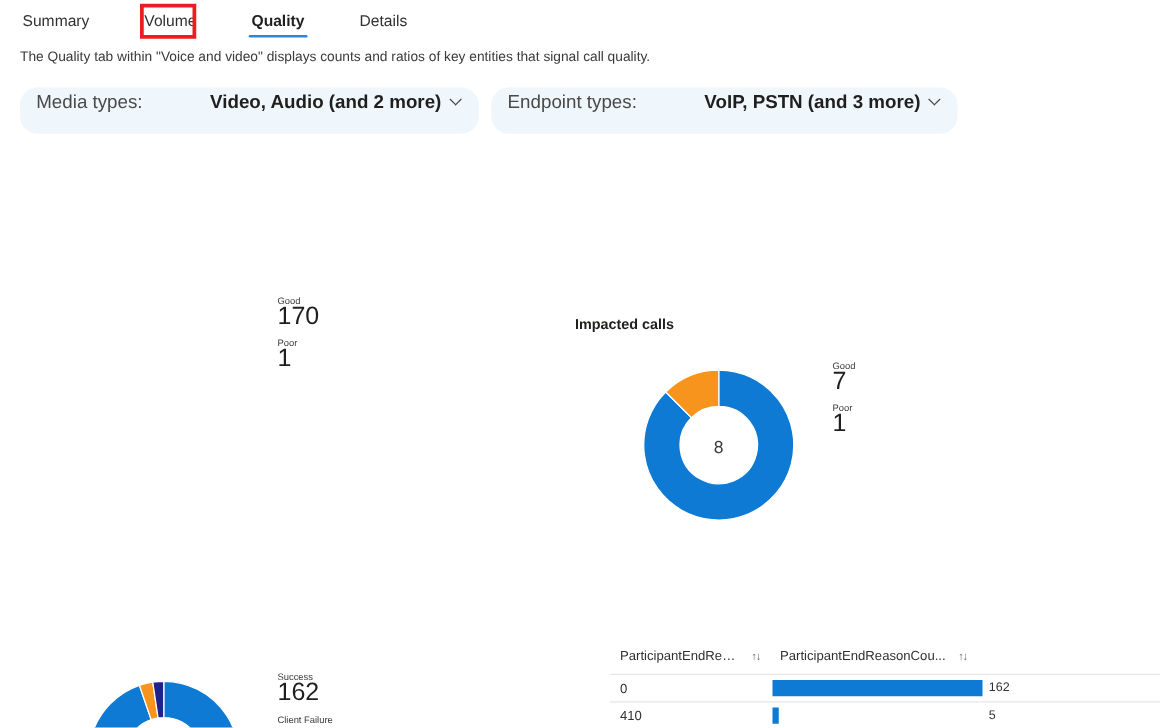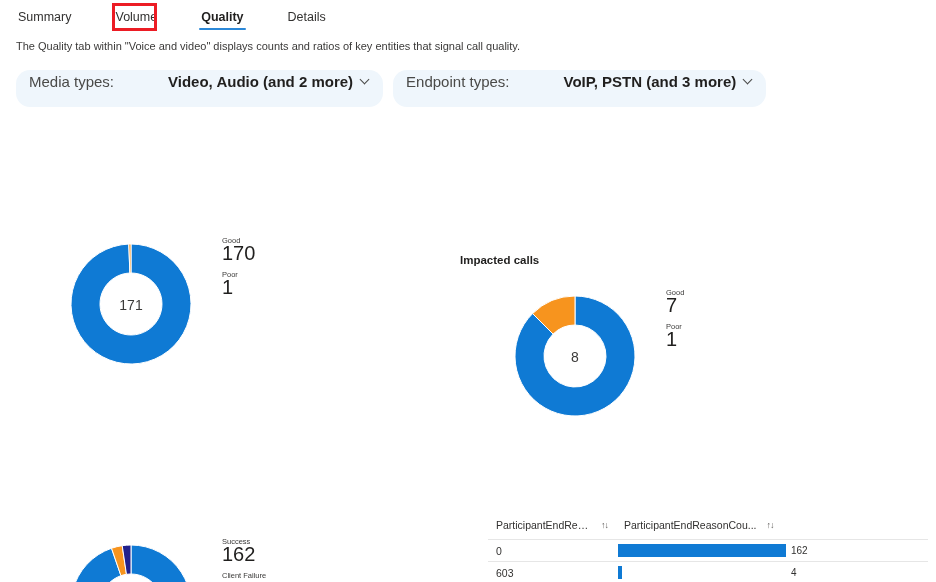--- a/index.html
+++ b/index.html
@@ -284,27 +284,20 @@
     <span>Endpoint types:</span>
     <span class="pill-value">VoIP, PSTN (and 3 more)</span>
     <span class="chev"></span>
   </div>
 </div>
 
 <div class="panels">
 
   <div class="panel" id="panel-stream-quality">
     <div class="chart-row">
-      <div class="donut-wrap">
-        <svg class="donut" width="124" height="124" viewBox="0 0 124 124">
-            <path d="M 62.00000000000001 2 A 60 60 0 1 1 59.79586962243364 2.040498590476183 L 60.86119930492405 31.020924271746026 A 31 31 0 1 0 62 31 Z" fill="#0f7ad4" stroke="#ffffff" stroke-width="1"></path>
-            <path d="M 59.79586962243364 2.040498590476183 A 60 60 0 0 1 61.999999999999986 2 L 61.99999999999999 31 A 31 31 0 0 0 60.86119930492405 31.020924271746026 Z" fill="#f7941e" stroke="#ffffff" stroke-width="1"></path>
-            <text x="62" y="63" class="donut-center">171</text>
-          </svg>
-      </div>
       <div class="legend">
           <div class="legend-item">
             <div class="legend-swatch" style="background: rgb(15, 122, 212);"></div>
             <div class="legend-text">
               <div class="legend-label">Good</div>
               <div class="legend-value">170</div>
             </div>
           </div>
           <div class="legend-item">
             <div class="legend-swatch" style="background: rgb(247, 148, 30);"></div>
@@ -400,20 +393,29 @@
           <tr>
             <td>0</td>
             <td class="bar-cell">
               <div class="bar-cell-inner">
                 <div class="bar" style="width: 168px; background: rgb(15, 122, 212);"></div>
                 <span class="bar-label" style="left: 175px;">162</span>
               </div>
             </td>
           </tr>
           <tr>
+            <td>410</td>
+            <td class="bar-cell">
+              <div class="bar-cell-inner">
+                <div class="bar" style="width: 5px; background: rgb(15, 122, 212);"></div>
+                <span class="bar-label" style="left: 175px;">5</span>
+              </div>
+            </td>
+          </tr>
+          <tr>
             <td>603</td>
             <td class="bar-cell">
               <div class="bar-cell-inner">
                 <div class="bar" style="width: 4px; background: rgb(15, 122, 212);"></div>
                 <span class="bar-label" style="left: 175px;">4</span>
               </div>
             </td>
           </tr>
         </tbody>
     </table>

